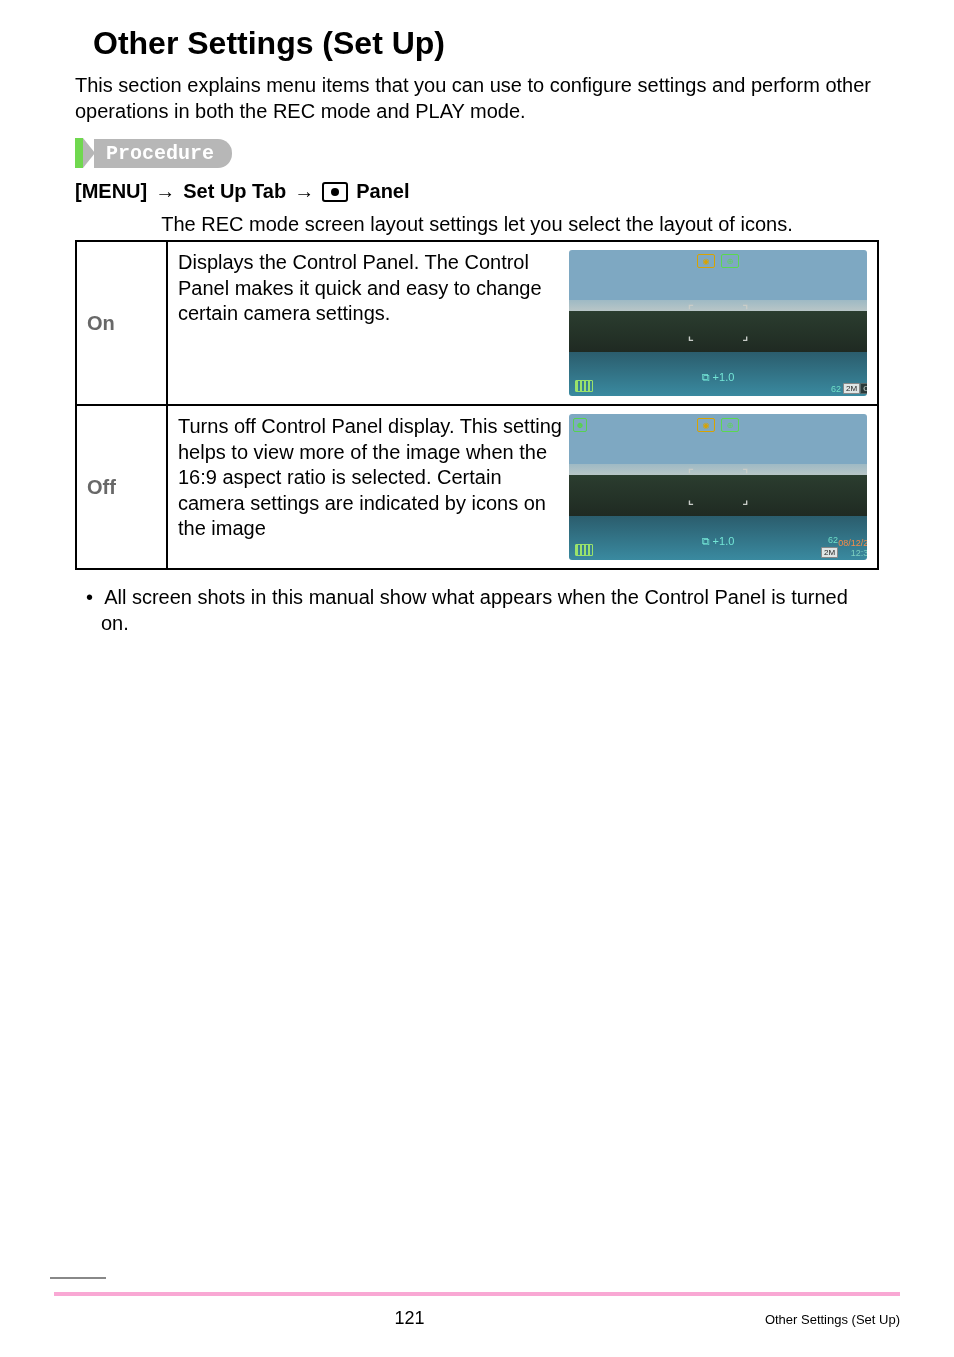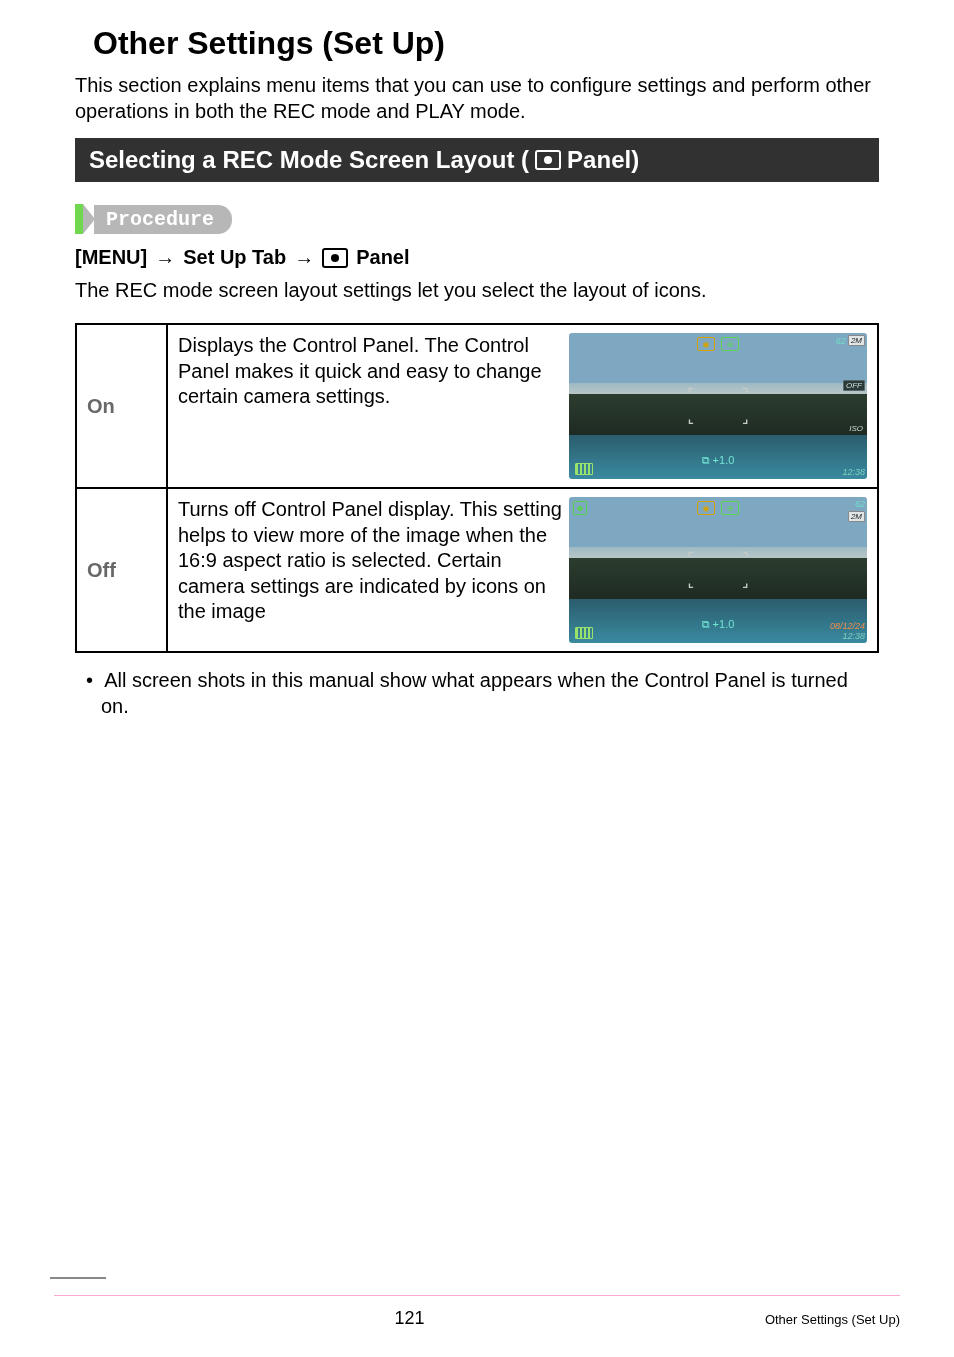--- a/index.html
+++ b/index.html
@@ -98,21 +98,22 @@
     flex-wrap: wrap;
     gap: 8px;
     margin-bottom: 10px;
   }
   .arrow {
     font-size: 20px;
     font-weight: normal;
   }
   .desc {
     font-size: 20px;
-    margin-bottom: 21px;
+    margin-bottom: 4px;
+    text-align: center;
   }
   table.settings {
     width: 100%;
     border-collapse: collapse;
   }
   table.settings td {
     border: 2px solid #000;
     padding: 8px 10px;
     vertical-align: top;
     font-size: 20px;
@@ -153,23 +154,23 @@
     width: 18px; height: 14px;
     border: 1px solid #d8a300;
     border-radius: 2px;
     display: inline-flex; align-items: center; justify-content: center;
     font-size: 8px; color: #d8a300;
   }
   .ic.green { border-color: #5bd84f; color: #5bd84f; }
   .right-strip {
     position: absolute; top: 2px; right: 2px; bottom: 2px;
     width: 34px;
-    display: flex; flex-direction: column; justify-content: space-between;
+    display: flex; justify-content: space-between;
     align-items: flex-end;
-    font-size: 9px; color: #8fb0b8; font-style: italic;
+    font-size: 9px; color: #8fb0b8;
   }
   .right-strip .top { display: flex; gap: 2px; align-items: center; }
   .badge {
     background: #2a3a3a; border: 1px solid #5a6a6a;
     padding: 0 2px; font-size: 8px; border-radius: 1px;
     color: #d0e0d8;
   }
   .badge.white { background: #e0e6e6; color: #222; border-color: #888; }
   .center-marks {
     position: absolute; top: 50%; left: 50%;
@@ -227,21 +228,21 @@
     position: absolute;
     left: 50px;
     height: 2px;
     width: 56px;
     background: #888;
     bottom: 78px;
   }
   .footer-row {
     display: flex;
     align-items: baseline;
-    border-top: 1px solid #f9a8d4;
+    border-top: 4px solid #f9a8d4;
     padding-top: 12px;
   }
   .footer-page {
     flex: 1;
     text-align: center;
     font-size: 18px;
   }
   .footer-section {
     font-size: 13px;
     color: #000;
@@ -251,25 +252,20 @@
 </head>
 <body>
 
 <div class="page">
 
   <h1 class="page-title">Other Settings (Set Up)</h1>
 
   <div class="intro">This section explains menu items that you can use to configure settings and perform other operations in both the REC mode and PLAY mode.</div>
 
 
-  <div class="section-bar">
-    <span>Selecting a REC Mode Screen Layout (</span>
-    <span class="rec-dot-icon"></span>
-    <span> Panel)</span>
-  </div>
 
   <div class="proc-row">
     <div class="proc-accent"></div>
     <div class="proc-chevron"></div>
     <div class="proc-label">Procedure</div>
   </div>
 
   <div class="procedure-line">
     <span>[MENU]</span>
     <span class="arrow">→</span>

